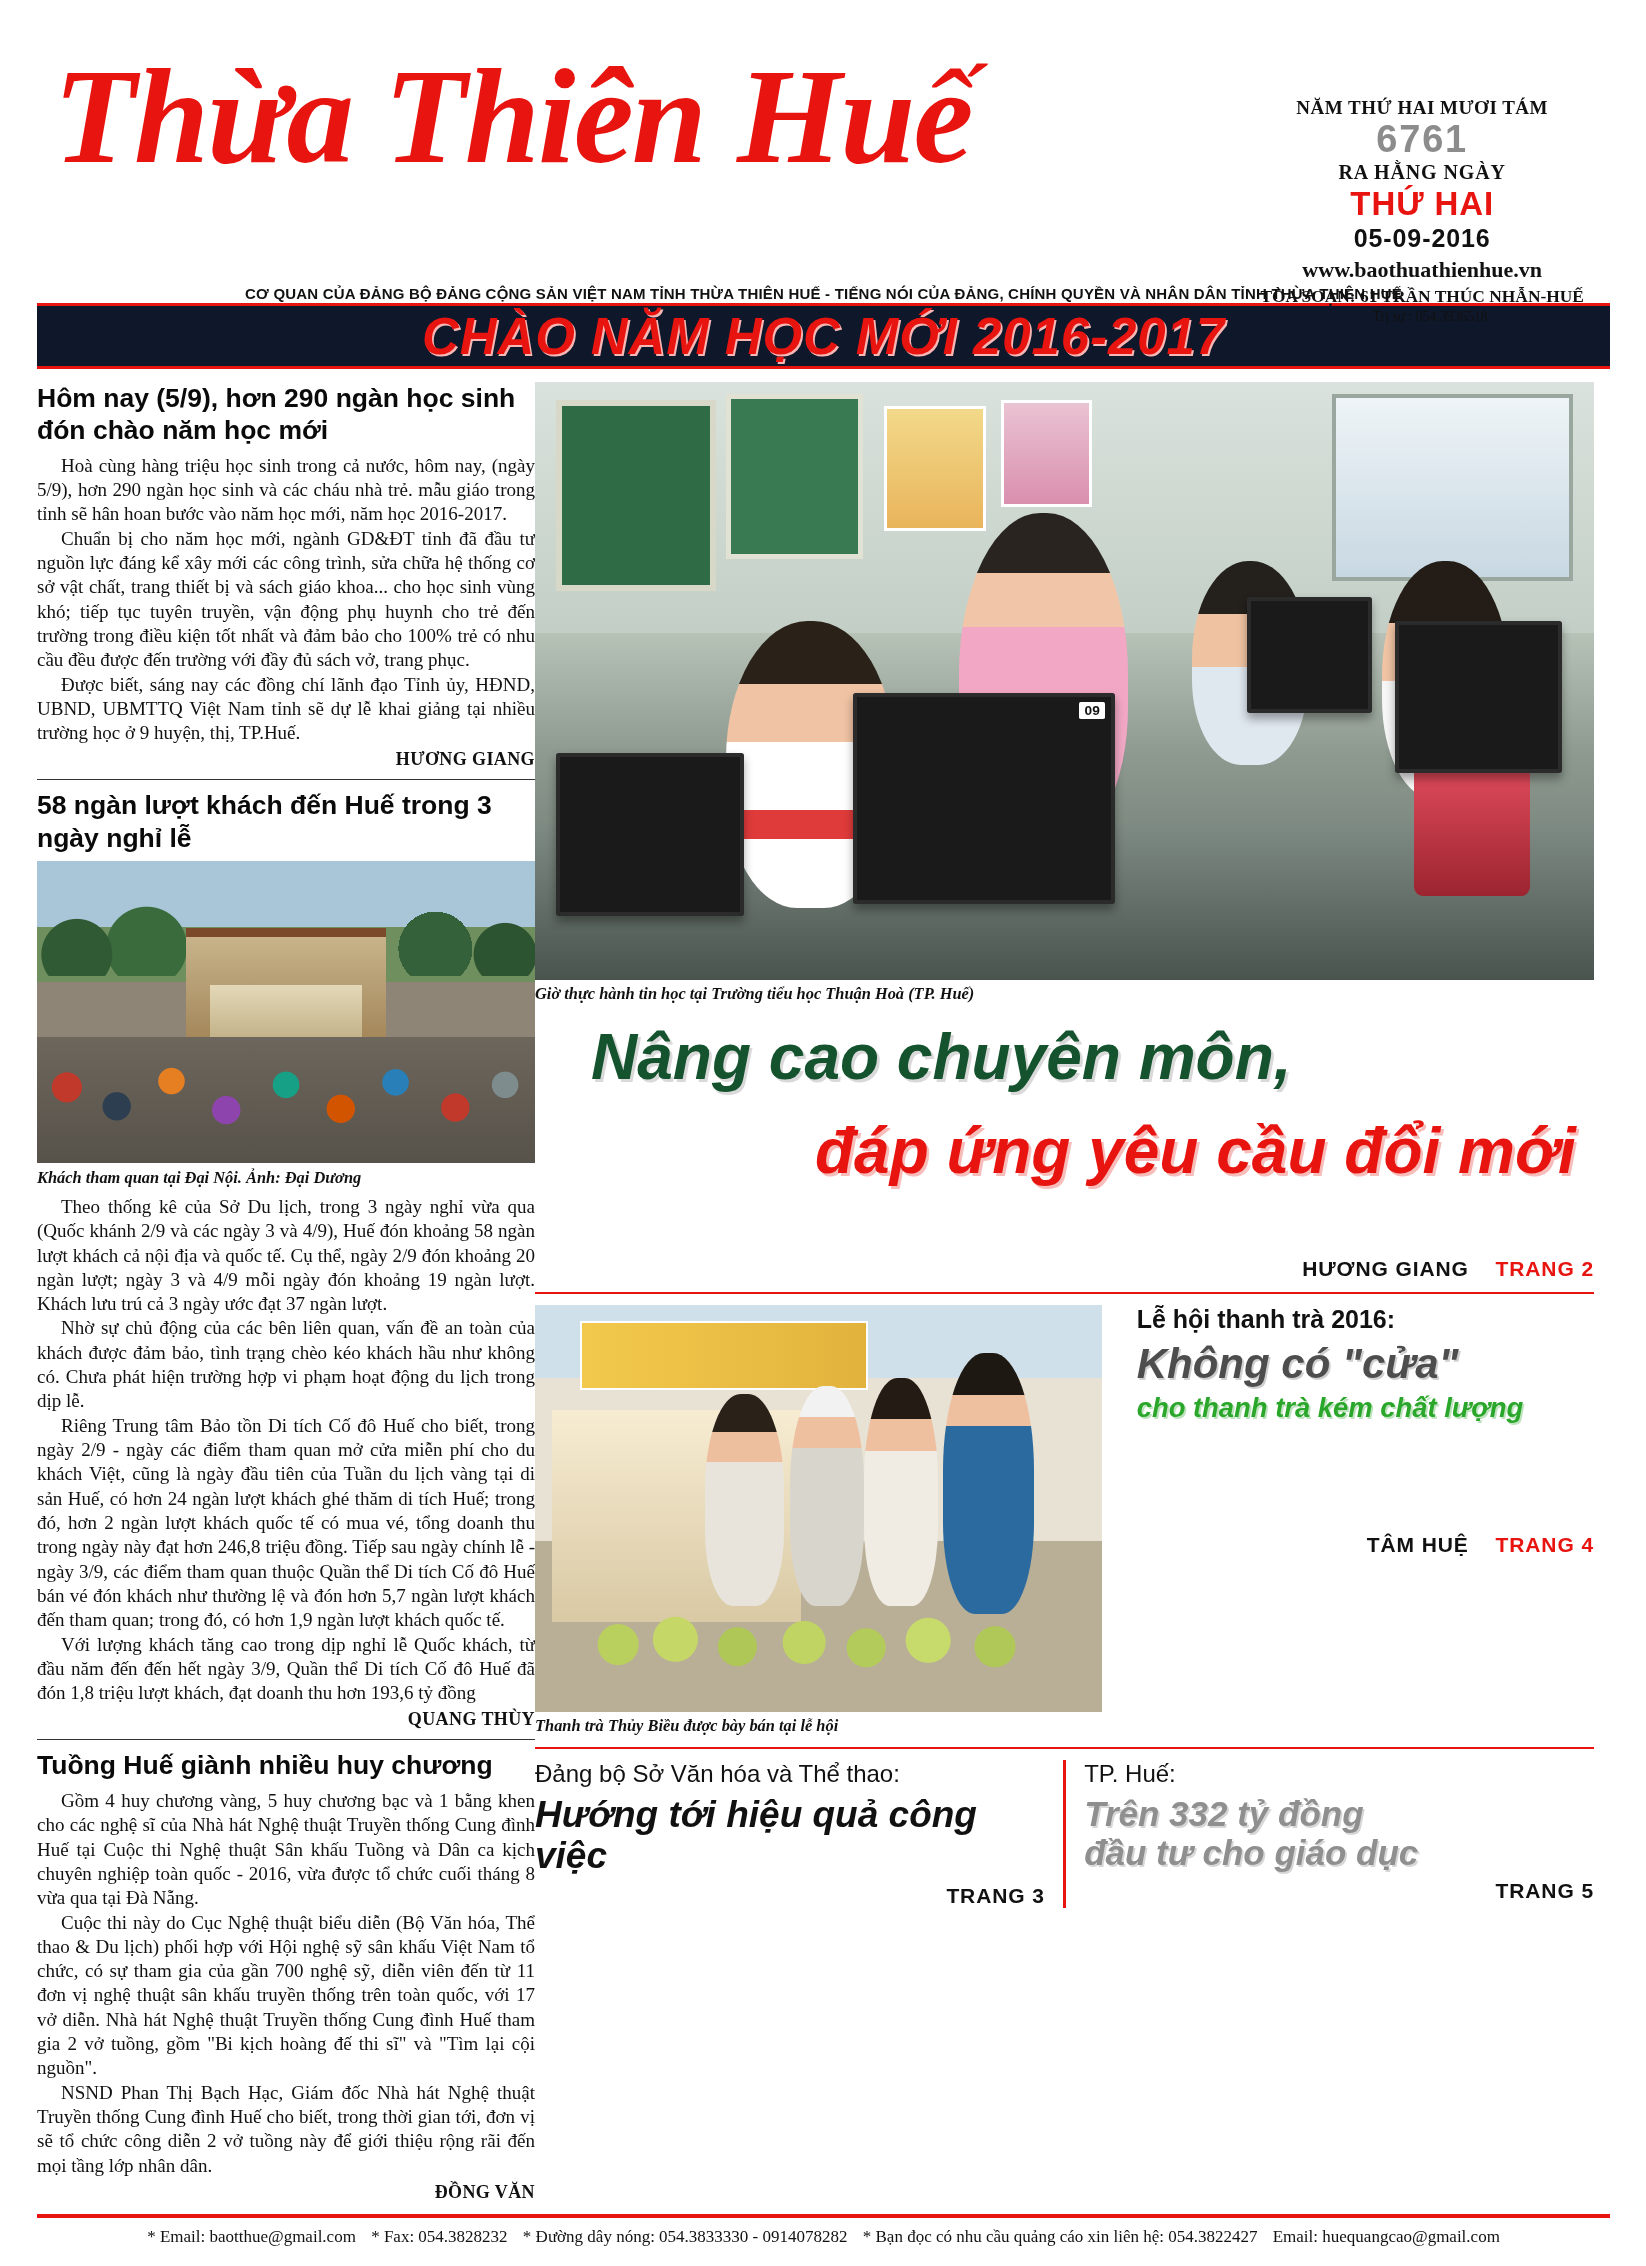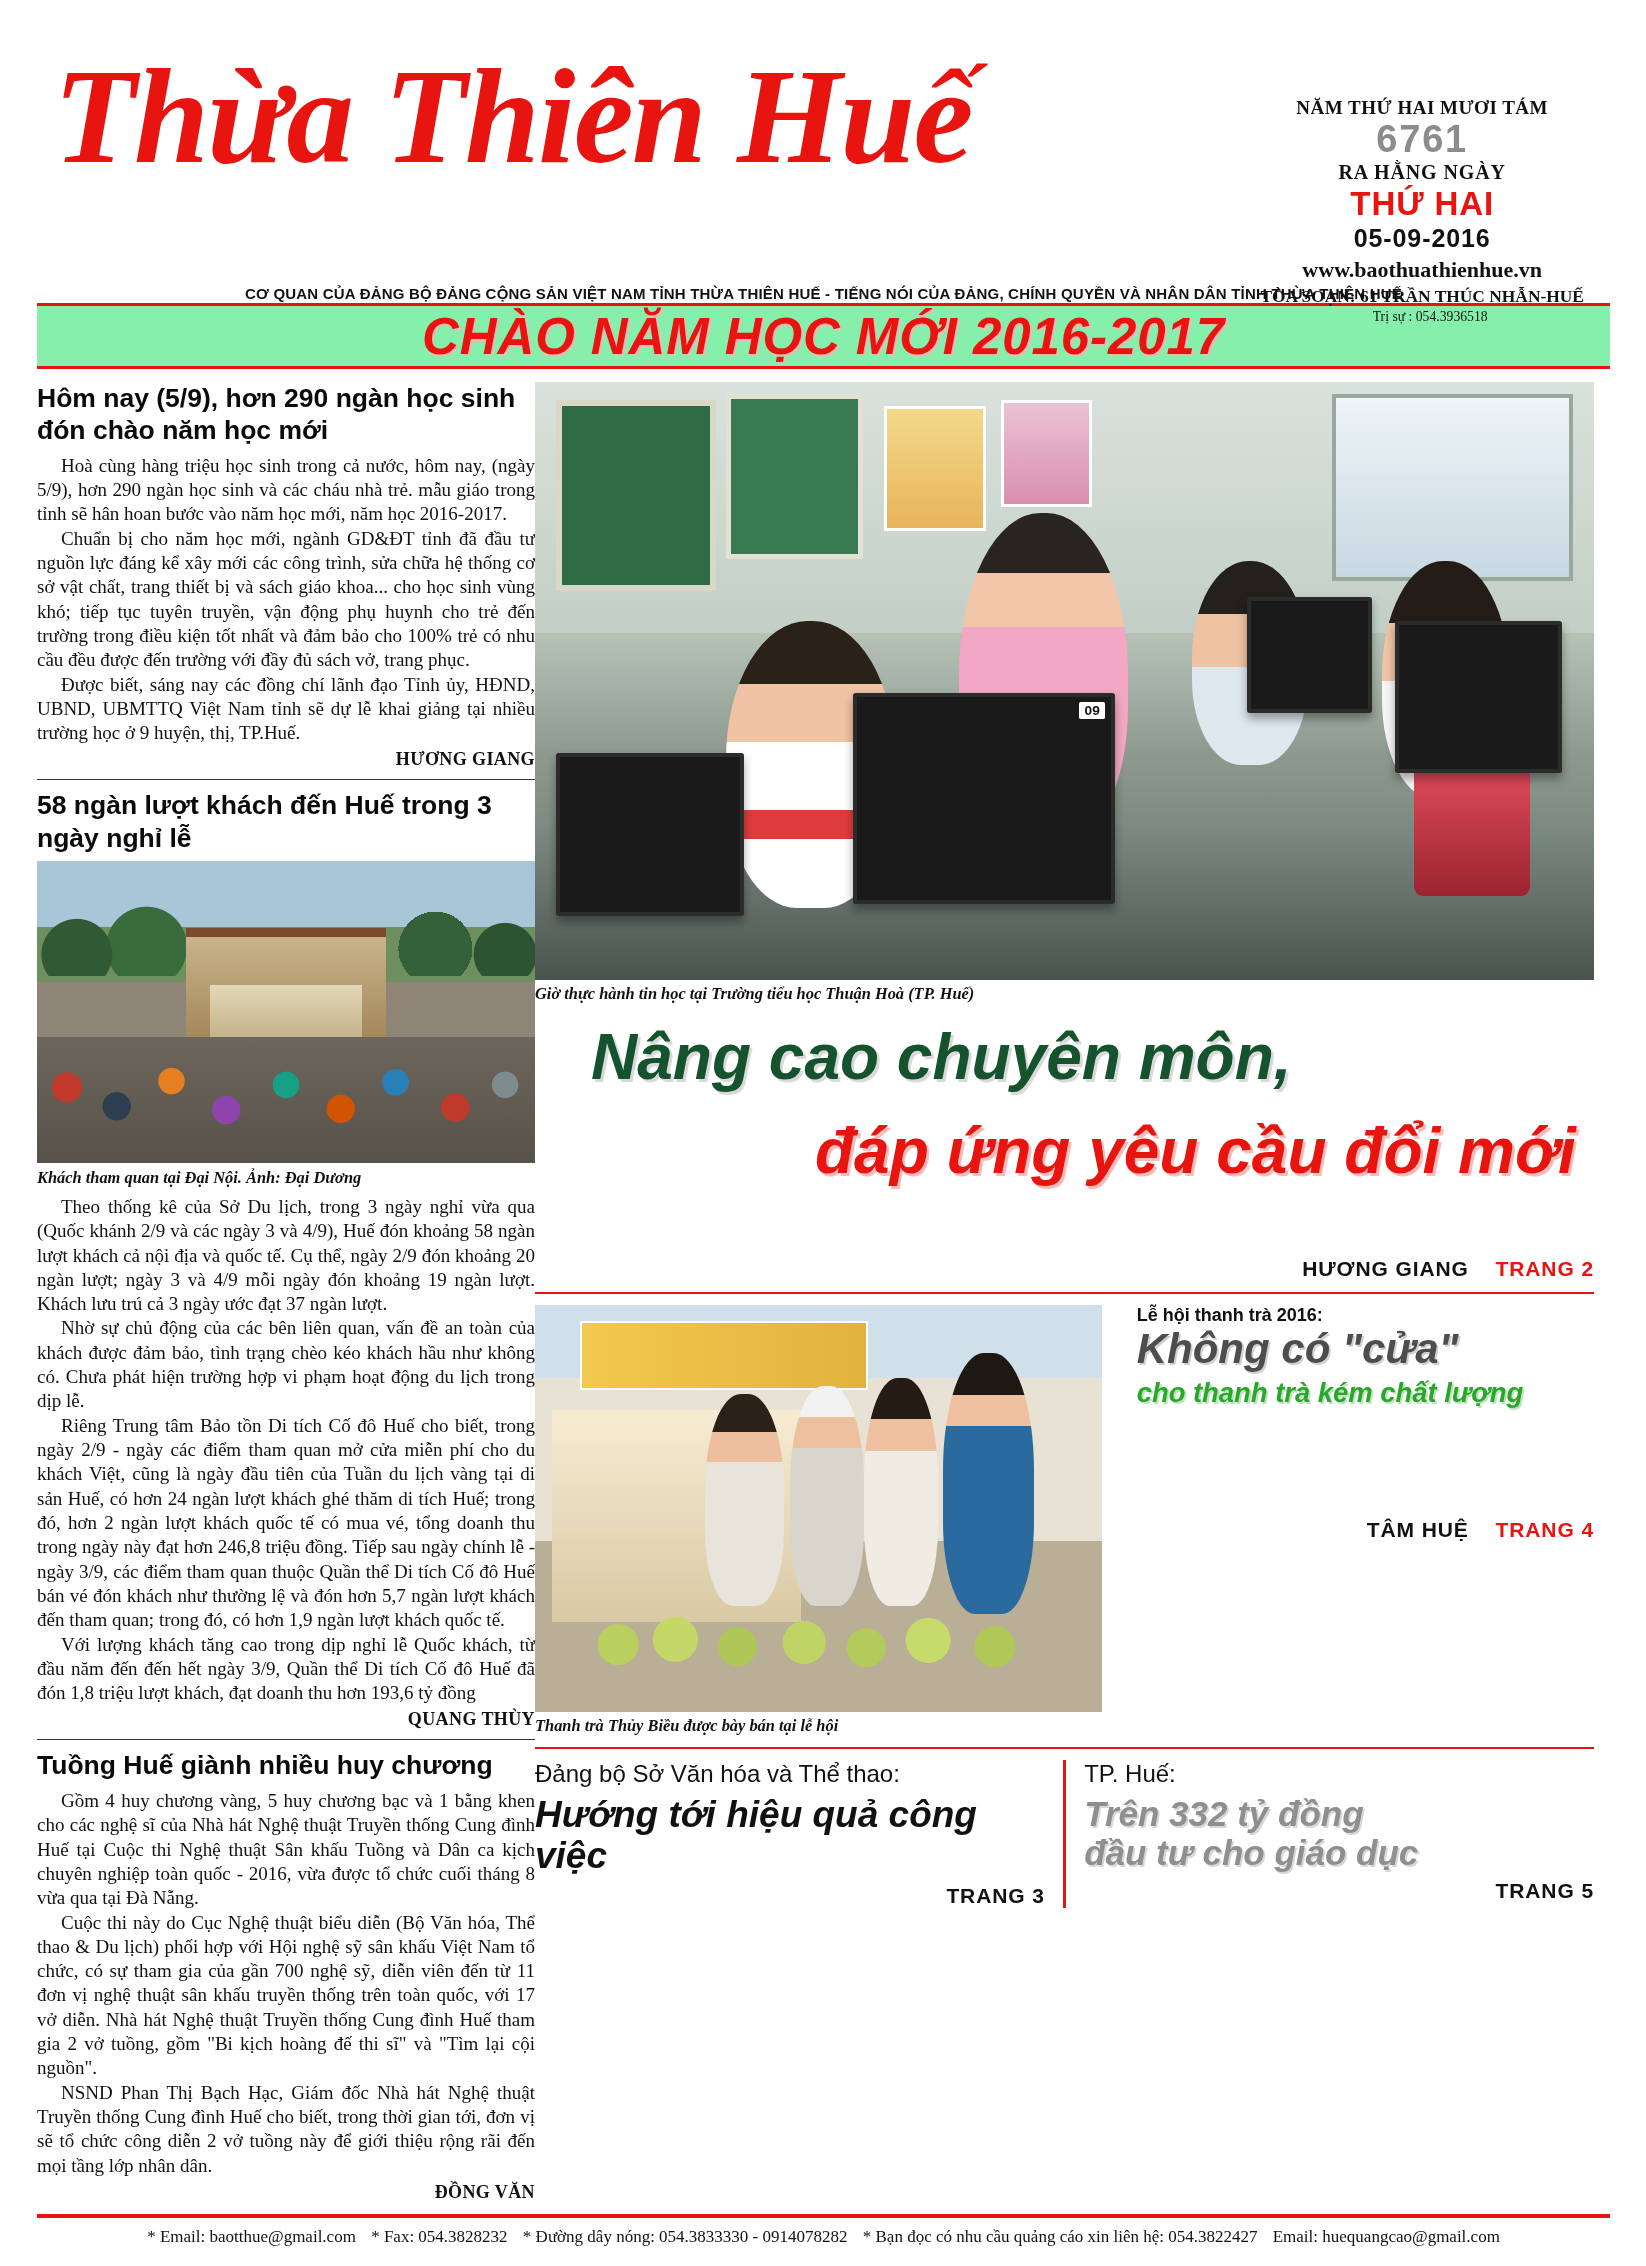--- a/index.html
+++ b/index.html
@@ -116,21 +116,21 @@
 
   
   .banner {
     margin-top: 42px;
     height: 60px;
     border-top: 3.7px solid #e8140f;
     border-bottom: 3.7px solid #e8140f;
     display: flex;
     align-items: center;
     justify-content: center;
-    background: #86efac;
+    background: #0f172a;
   }
   .banner-text {
     font-family: "Liberation Sans", sans-serif;
     font-weight: bold;
     font-style: italic;
     font-size: 51px;
     color: #e8140f;
     letter-spacing: 0.9px;
     text-shadow: 1.8px 1.8px 0 #f7b7b5;
     white-space: nowrap;
@@ -372,22 +372,22 @@
     letter-spacing: 0.9px;
     margin-top: 5.5px;
   }
   .art-credit .pg { color: #e8140f; margin-left: 20px; }
 
   .promo-thanhtra {
     padding-left: 16.4px;
   }
   .promo-thanhtra .t1 {
     font-family: "Liberation Sans", sans-serif;
-    font-size: 18px; font-weight: bold; color: #111;
-    margin-bottom: 1px;
+    font-size: 25px; font-weight: bold; color: #111;
+    margin-bottom: 8px;
   }
   .promo-thanhtra .t2 {
     font-family: "Liberation Sans", sans-serif;
     font-style: italic; font-weight: bold;
     font-size: 42px; color: #4d4d4d;
     text-shadow: 1.8px 1.8px 0 #cfcfcf;
     line-height: 1.05;
   }
   .promo-thanhtra .t3 {
     font-family: "Liberation Sans", sans-serif;

